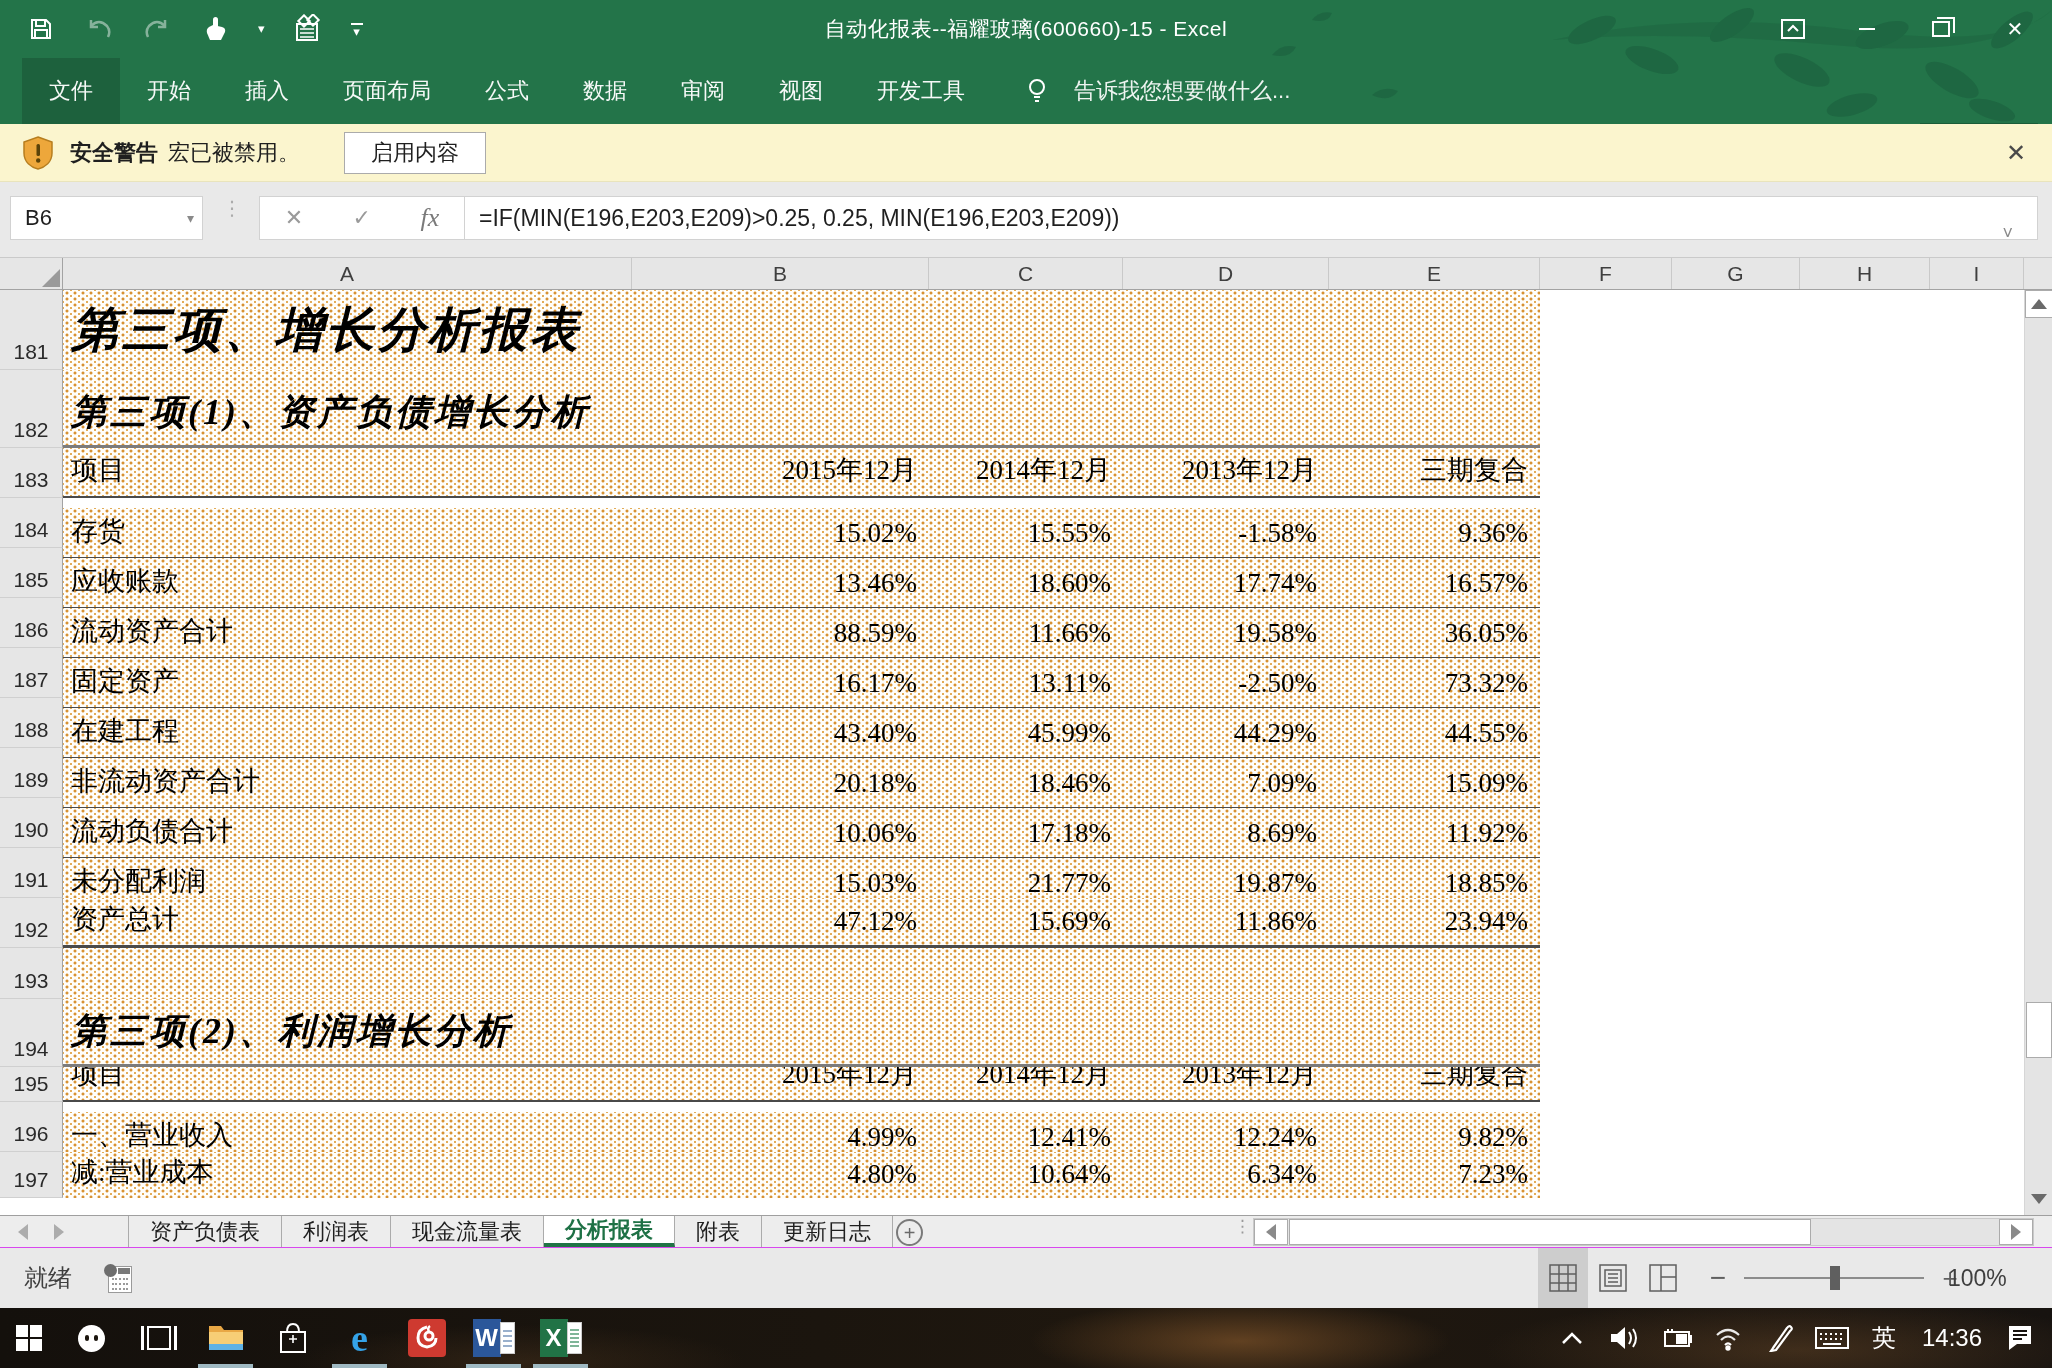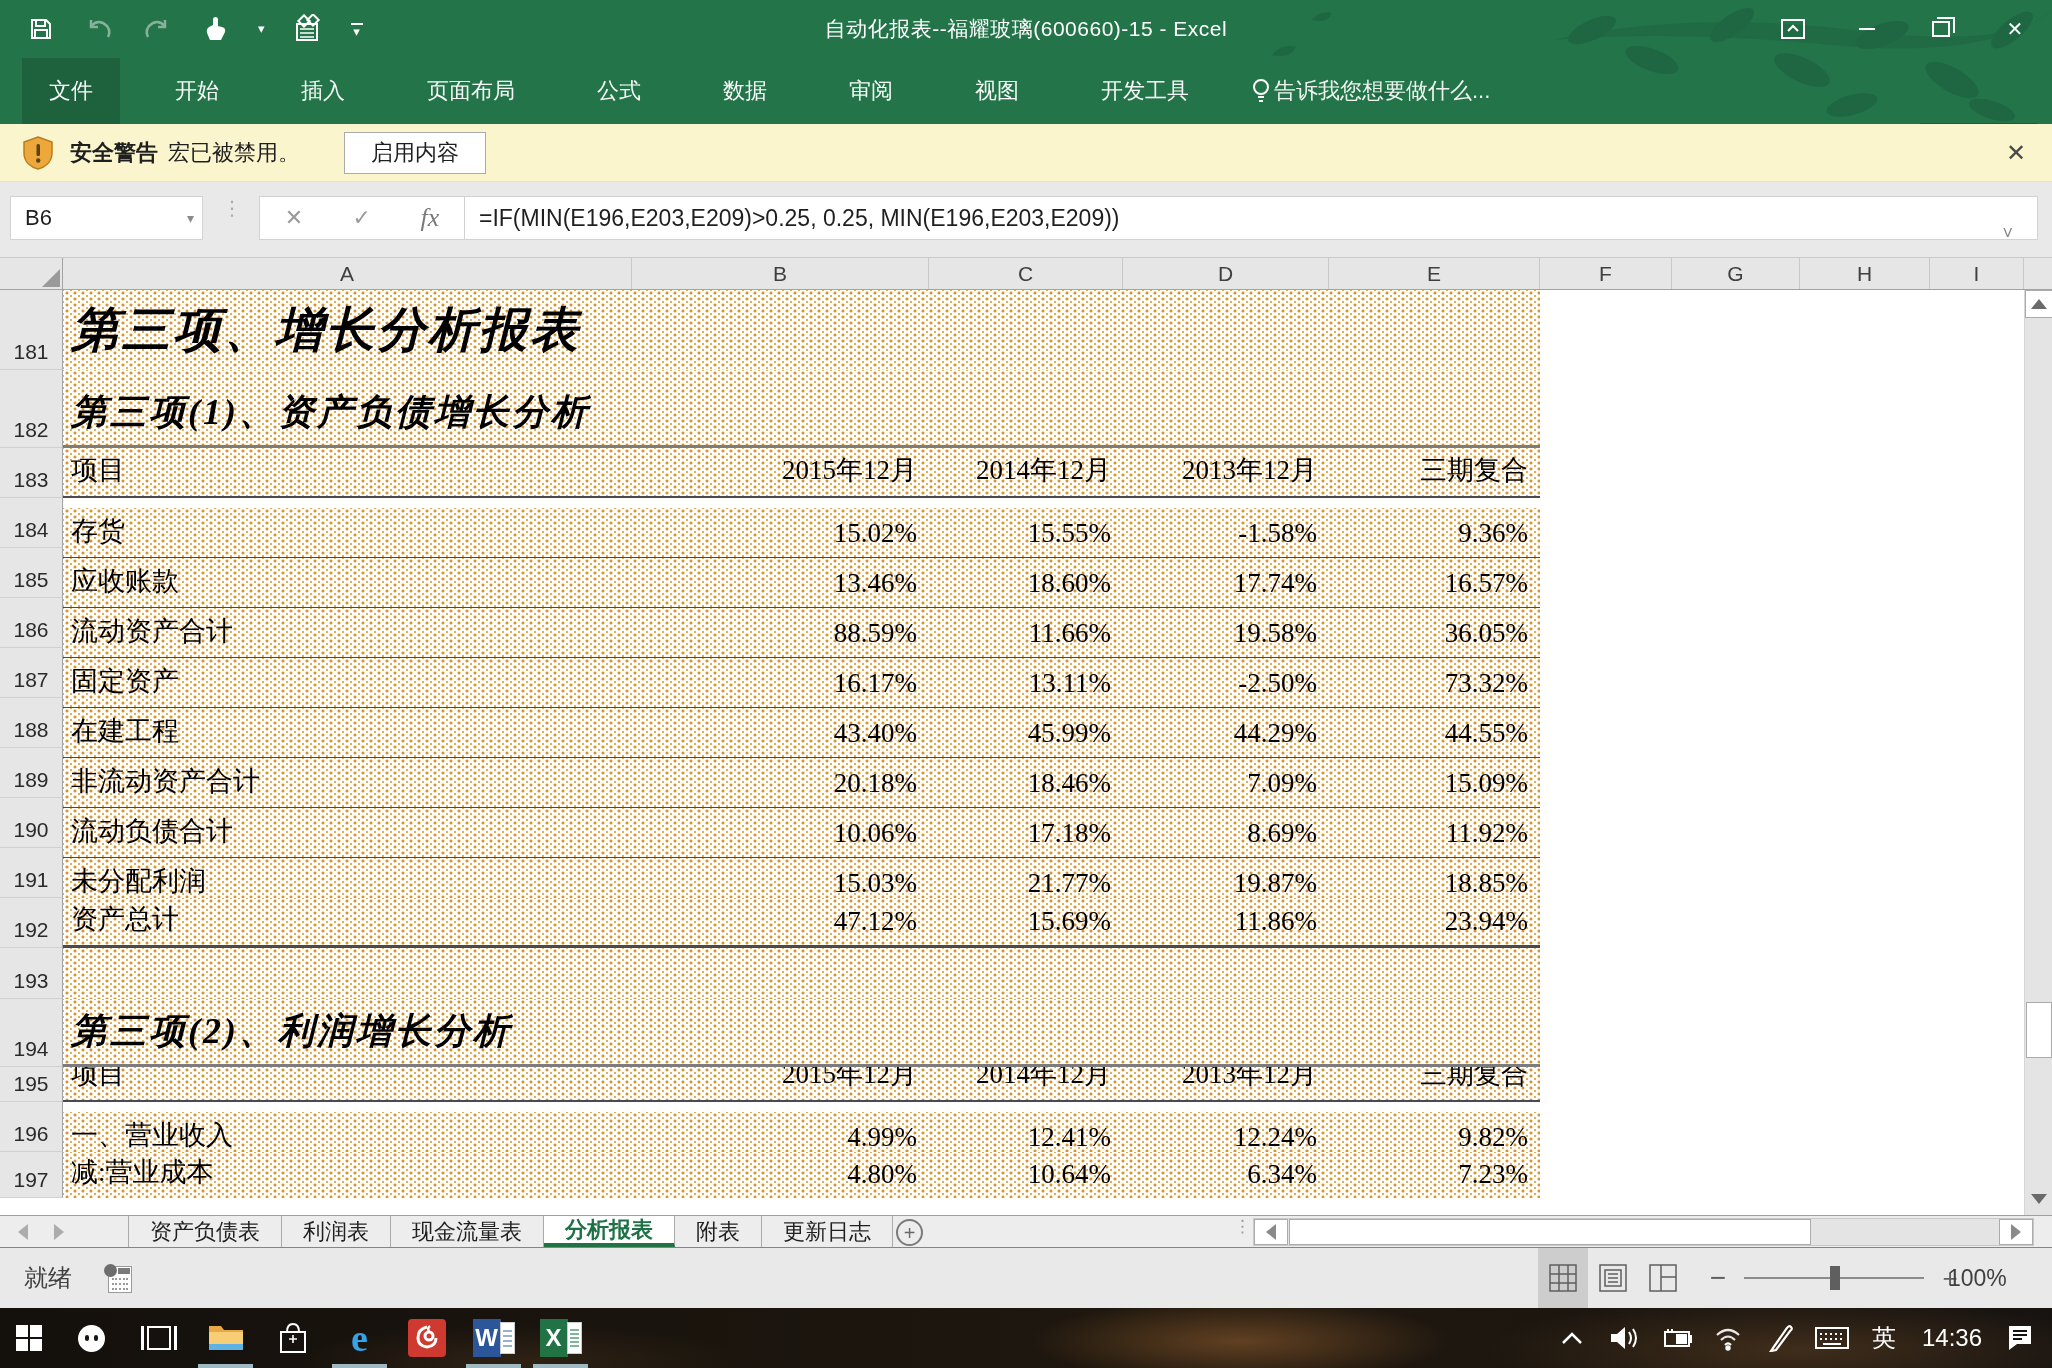--- a/index.html
+++ b/index.html
@@ -18,24 +18,24 @@
   .qat-drop .bar{width:12px;border-top:2px solid #fff;margin-bottom:3px;}
   .wtitle{position:absolute;left:0;right:0;top:0;height:58px;display:flex;align-items:center;justify-content:center;
           color:#fff;font-size:21px;letter-spacing:.5px;pointer-events:none;}
   .wincontrols{position:absolute;right:0;top:0;height:58px;display:flex;align-items:center;}
   .wc{width:74px;height:58px;display:flex;align-items:center;justify-content:center;color:#fff;font-size:20px;}
   .restore-box{width:18px;height:16px;border:2px solid #fff;position:relative;}
   .restore-box:before{content:"";position:absolute;left:3px;top:-6px;width:16px;height:14px;border:2px solid #fff;border-bottom:none;border-left:none;}
   .min-bar{width:16px;border-top:2px solid #fff;}
 
   .tabsrow{position:absolute;left:0;top:58px;width:2052px;height:66px;display:flex;align-items:stretch;}
-  .rtabs{display:flex;margin-left:22px;gap:28px;}
+  .rtabs{display:flex;margin-left:22px;}
   .rtab{padding:0 27px;display:flex;align-items:center;color:rgba(255,255,255,.96);font-size:22px;cursor:default;}
   .rtab.file{background:rgba(0,0,0,0.16);}
-  .tellme{display:flex;align-items:center;gap:2px;color:rgba(255,255,255,.92);font-size:22px;margin-left:34px;}
+  .tellme{display:flex;align-items:center;gap:26px;color:rgba(255,255,255,.92);font-size:22px;margin-left:34px;}
   .userarea{position:absolute;right:0;top:58px;height:66px;display:flex;align-items:center;gap:26px;padding-right:14px;}
   .username{color:#fff;font-size:22px;}
   .sharebtn{display:flex;align-items:center;gap:10px;background:#1a5c38;color:#fff;font-size:22px;
             height:52px;padding:0 18px;}
 
   
   .warnbar{position:absolute;left:0;top:124px;width:2052px;height:58px;background:#FBF5CE;
            border-bottom:1px solid #E9E4BC;display:flex;align-items:center;}
   .shield{margin-left:22px;}
   .warnlabel{font-weight:bold;font-size:22px;color:#1f1f1f;margin-left:16px;}

